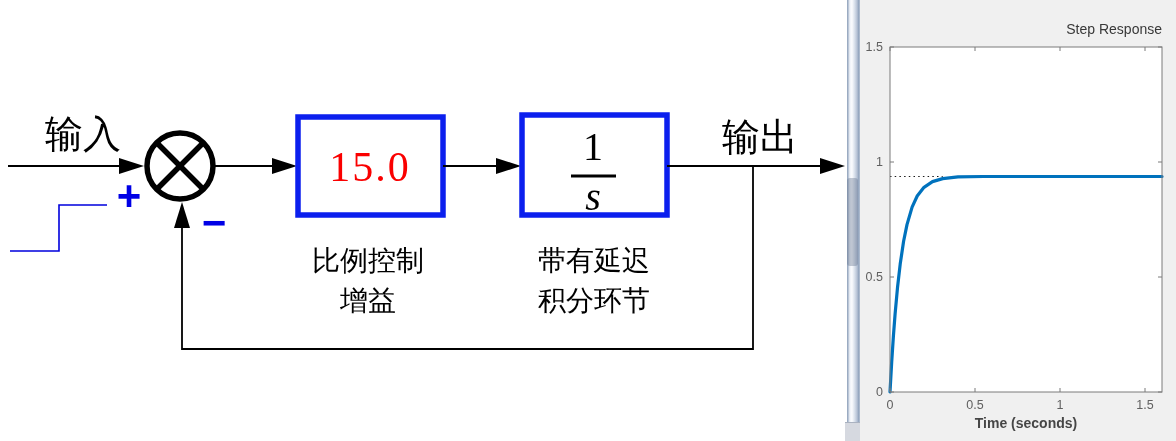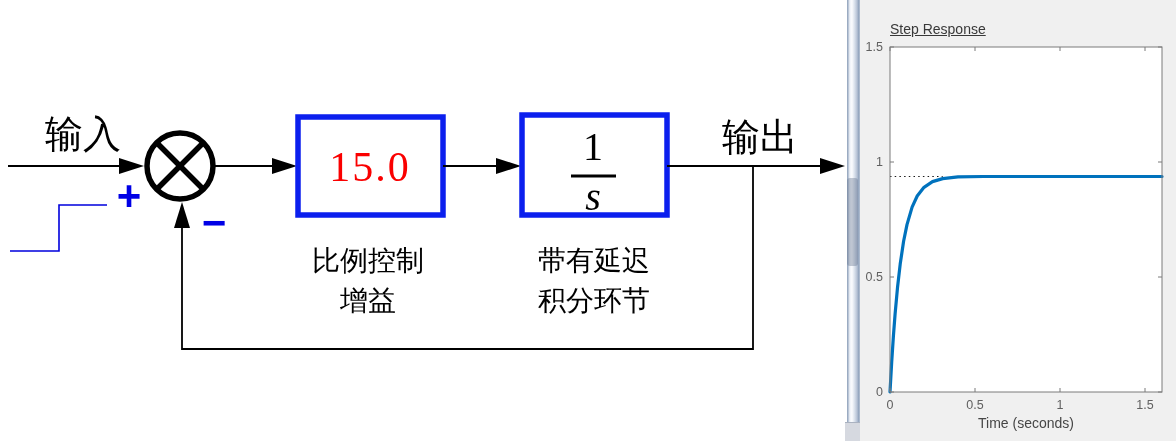--- a/index.html
+++ b/index.html
@@ -16,24 +16,24 @@
   
   .divider{position:absolute;left:845px;top:0;width:15px;height:441px;
     background:linear-gradient(to right,#ffffff 0%,#ffffff 10%,#96a7bf 17%,#eef2f8 32%,#fbfcfe 46%,#dde4ee 62%,#b7c3d6 80%,#8da0ba 93%,#c6cfdd 100%);}
   .divider-thumb{position:absolute;left:2px;right:2px;top:178px;height:88px;
     background:rgba(96,112,140,0.38);border-radius:3px;}
   .divider-bottom{position:absolute;left:0;right:0;bottom:0;height:18px;
     background:#d6d9e0;border-top:1px solid #aab2c0;}
 
   
   .figure-panel{position:absolute;left:860px;top:0;width:316px;height:441px;background:#f0f0f0;}
-  .chart-title{position:absolute;left:30px;width:272px;top:21px;text-align:left;
-    font-size:14px;color:#383838;text-decoration:underline;}
+  .chart-title{position:absolute;left:30px;width:272px;top:21px;text-align:right;
+    font-size:14px;color:#383838;}
   .x-axis-label{position:absolute;left:30px;width:272px;top:415px;text-align:center;
-    font-size:14px;color:#464646;}
+    font-size:14px;color:#464646;font-weight:bold;}
   .tick{font:12.5px "Liberation Sans",sans-serif;fill:#606060;}
 </style>
 </head>
 <body>
 
 <div id="screen">
 
   <div class="diagram-panel">
     <svg width="845" height="441" viewBox="0 0 845 441">
 

